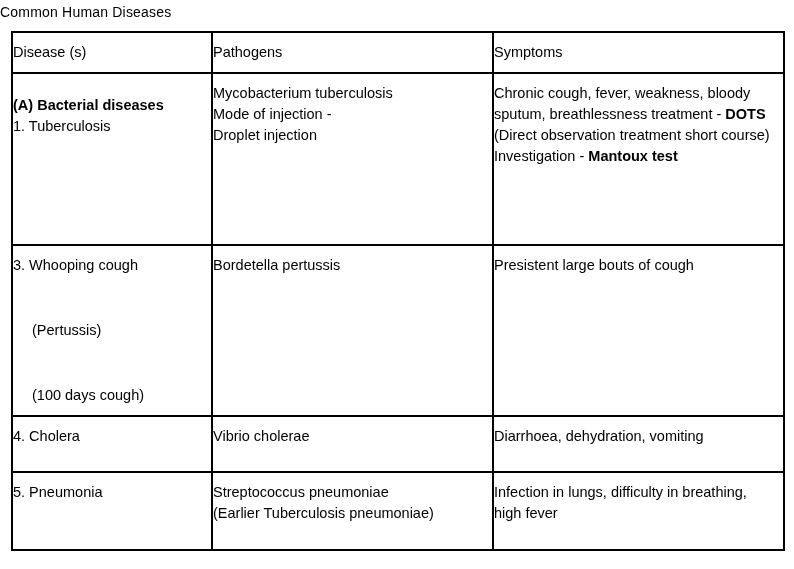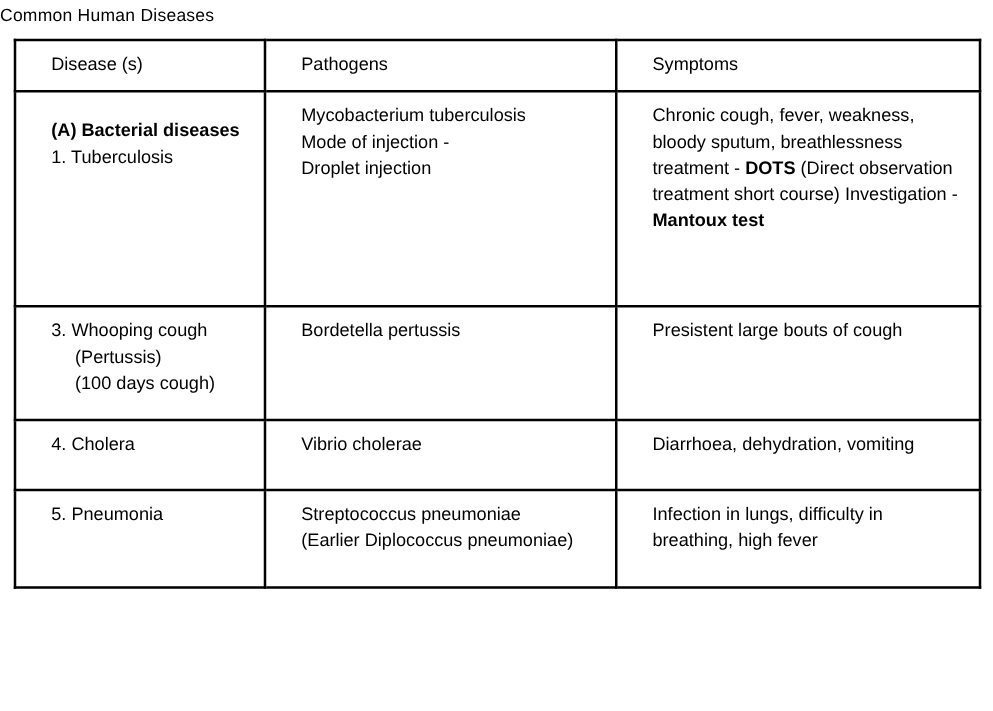--- a/index.html
+++ b/index.html
@@ -32,21 +32,21 @@
     top: 31px;
     width: 772px;
     border-collapse: collapse;
     table-layout: fixed;
   }
   #disease-table td, #disease-table th {
     border: 2px solid #000000;
     vertical-align: top;
     font-size: 14.5px;
     line-height: 21px;
-    padding: 9px 12px 9px 28px;
+    padding: 9px 12px 9px 0;
     text-align: left;
     font-weight: normal;
   }
   col.col-disease  { width: 200px; }
   col.col-pathogen { width: 281px; }
   col.col-symptom  { width: 291px; }
 
   thead th {
     font-weight: bold;
     font-size: 14.5px;
@@ -63,20 +63,21 @@
   }
   .bold { font-weight: bold; }
   .row-tb td  { height: 152px; }
   .row-dip td { height: 80px; }
   .row-whoop td { height: 71px; }
   .row-chol td { height: 36px; }
   .row-pneu td { height: 58px; }
   .indent-block {
     display: block;
     padding-left: 19px;
+    margin-top: 44px;
   }
   .section-head {
     display: block;
     font-weight: bold;
     margin-top: 12px;
   }
 </style>
 </head>
 <body>
 
@@ -138,21 +139,21 @@
         <span class="cell-text"><span>Diarrhoea, dehydration, vomiting</span></span>
       </td>
     </tr>
 
     <tr class="row-pneu">
       <td>
         <span class="cell-text">5. Pneumonia</span>
       </td>
       <td class="pathogen-cell">
         <span class="cell-text">Streptococcus pneumoniae
-(Earlier Diplococcus pneumoniae)</span>
+(Earlier Tuberculosis pneumoniae)</span>
       </td>
       <td class="symptom-cell">
         <span class="cell-text"><span>Infection in lungs, difficulty in breathing, high fever</span></span>
       </td>
     </tr>
 
   </tbody>
 </table>
 
 </body></html>

